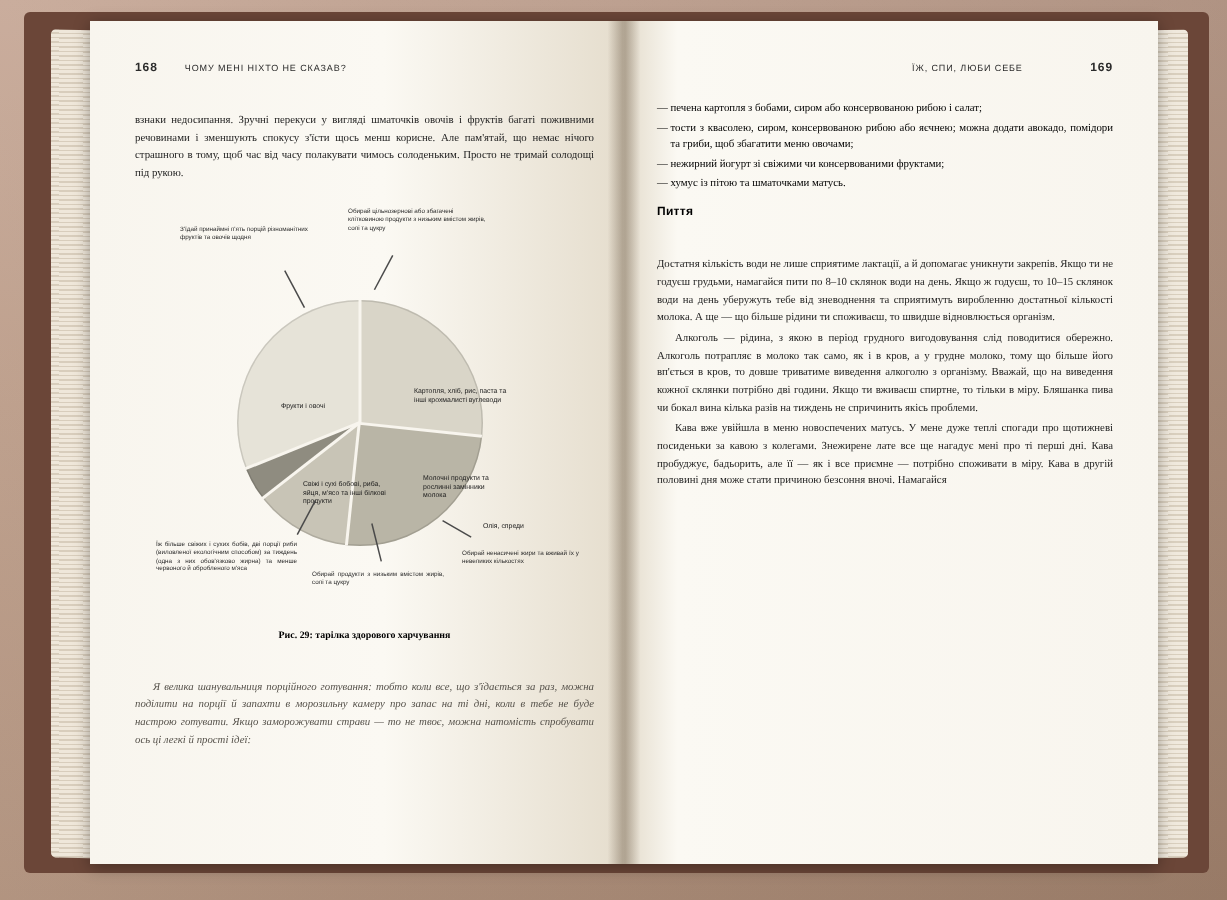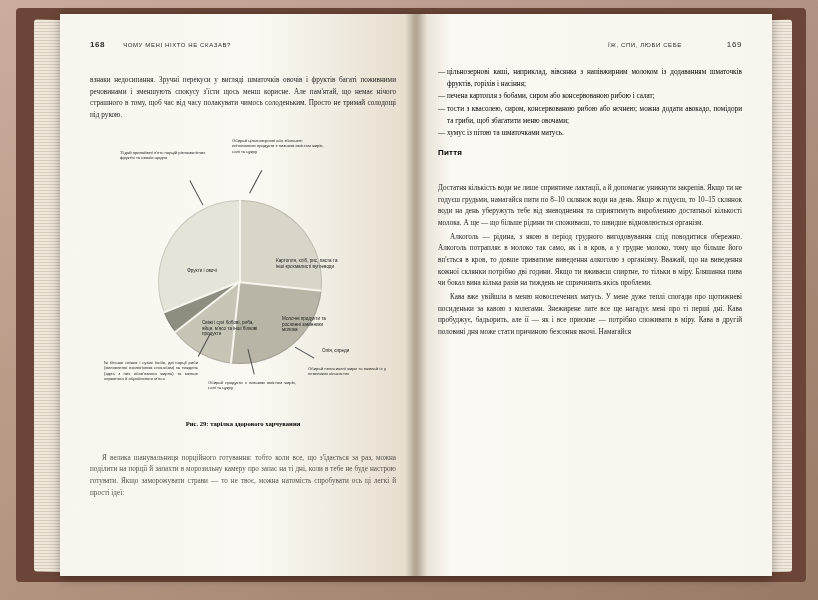--- a/index.html
+++ b/index.html
@@ -114,21 +114,21 @@
     letter-spacing: 0.6px;
     color: #2b2b2b;
     margin-bottom: 18px;
     text-transform: uppercase;
     font-family: "Liberation Sans", sans-serif;
   }
   .rh-left .folio { font-weight: bold; font-size: 8px; margin-right: 18px; }
   .rh-left .title { font-size: 6px; }
   .rh-right { justify-content: flex-end; }
   .rh-right .title { font-size: 6px; margin-right: 18px; }
-  .rh-right .folio { font-weight: normal; font-size: 8px; margin-left: 27px; }
+  .rh-right .folio { font-weight: bold; font-size: 8px; margin-left: 27px; }
 
   .body-text {
     font-size: 7.2px;
     line-height: 1.62;
     text-align: justify;
     color: #1e1e1e;
     margin-top: 26px;
   }
   .body-text p { margin: 0 0 2px 0; }
   .indent { text-indent: 12px; }
@@ -233,20 +233,21 @@
     font-weight: bold;
     text-align: center;
     margin: 2px 0 6px 0;
     font-family: "Liberation Serif", serif;
   }
   .blur {
     filter: blur(0.35px);
   }
   .faded {
     color: #55514a;
+    font-style: italic;
   }
 </style>
 </head>
 <body>
 
 <div class="scene">
   <div class="backdrop"></div>
 
   <div class="book">
     <div class="cover"></div>
@@ -312,23 +313,23 @@
         </div>
       </div>
 
       <div class="page page-right">
         <div class="running-head rh-right">
           <span class="title">ЇЖ, СПИ, ЛЮБИ СЕБЕ</span>
           <span class="folio">169</span>
         </div>
 
         <ul class="dashlist">
-          <li>цільнозернові каші, наприклад, вівсянка з напівжирним молоком із додаванням шматочків фруктів, горіхів і насіння;</li>
           <li>печена картопля з бобами, сиром або консервованою рибою і салат;</li>
           <li>тости з квасолею, сиром, консервованою рибою або яєчнею; можна додати авокадо, помідори та гриби, щоб збагатити меню овочами;</li>
+          <li>нежирний йогурт зі свіжими чи консервованими фруктами;</li>
           <li>хумус із пітою та шматочками матусь.</li>
         </ul>
 
         <h3 class="subhead">Пиття</h3>
 
         <div class="body-text">
           <p>Достатня кількість води не лише сприятиме лактації, а й допомагає уникнути закрепів. Якщо ти не годуєш грудьми, намагайся пити по 8–10 склянок води на день. Якщо ж годуєш, то 10–15 склянок води на день уберужуть тебе від зневоднення та сприятимуть виробленню достатньої кількості молока. А ще — що більше рідини ти споживаєш, то швидше відновлюється організм.</p>
           <p class="indent">Алкоголь — рідина, з якою в період грудного вигодовування слід поводитися обережно. Алкоголь потрапляє в молоко так само, як і в кров, а у грудне молоко, тому що більше його вп'ється в кров, то довше триватиме виведення алкоголю з організму. Вважай, що на виведення кожної склянки потрібно дві години. Якщо ти вживаєш спиртне, то тільки в міру. Бляшанка пива чи бокал вина кілька разів на тиждень не спричинить якісь проблеми.</p>
           <p class="indent">Кава вже увійшла в меню новоспечених матусь. У мене дуже теплі спогади про щотижневі посиденьки за кавою з колегами. Знежирене лате все ще нагадує мені про ті перші дні. Кава пробуджує, бадьорить, але її — як і все приємне — потрібно споживати в міру. Кава в другій половині дня може стати причиною безсоння вночі. Намагайся</p>
         </div>

